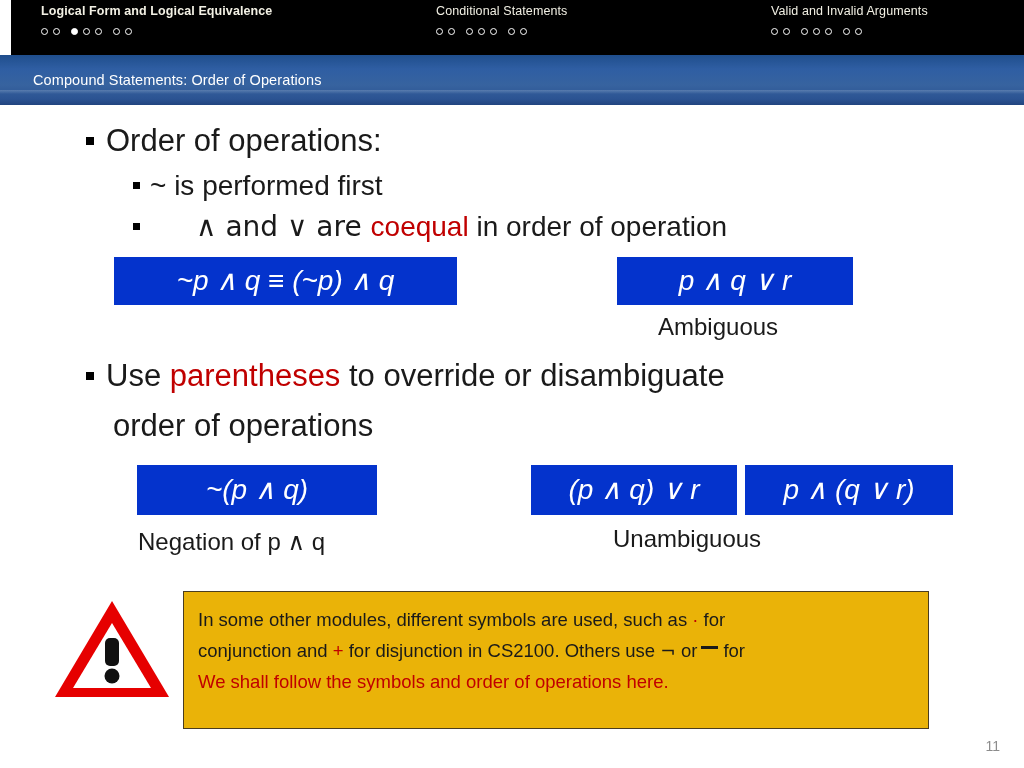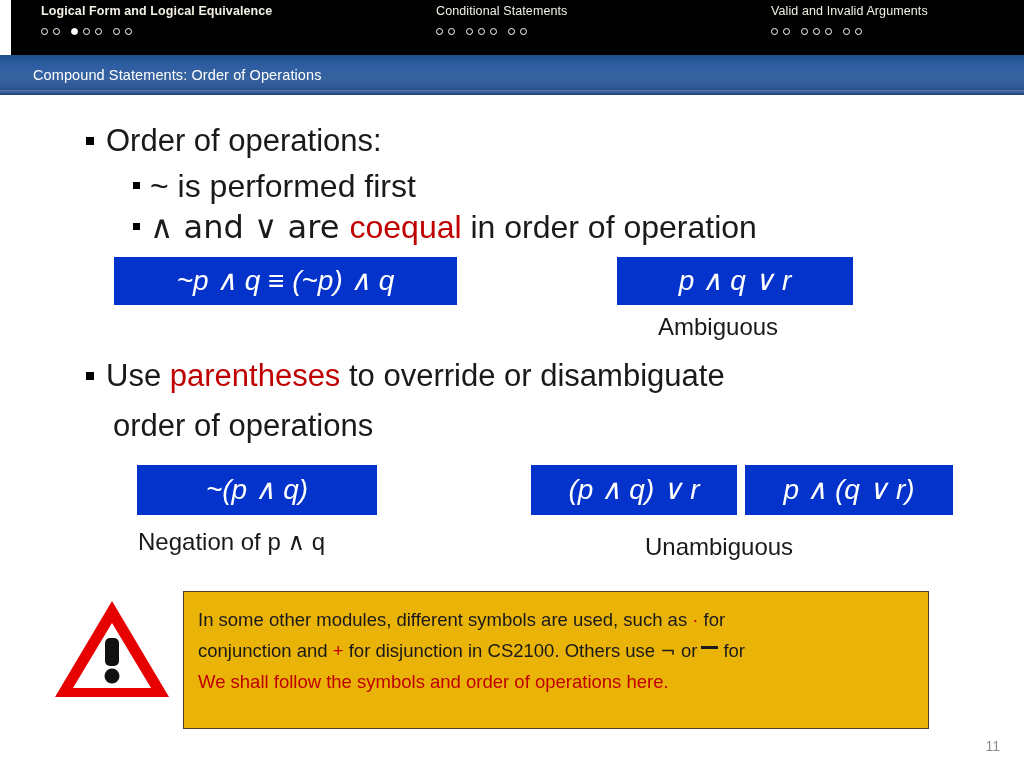--- a/index.html
+++ b/index.html
@@ -56,21 +56,21 @@
     background: transparent;
     margin-right: 5px;
   }
   .dot.filled { background: #ffffff; }
   .dot.gap-after { margin-right: 11px; }
 
   
   .titlebar {
     position: absolute;
     left: 0; top: 55px;
-    width: 1024px; height: 40px;
+    width: 1024px; height: 50px;
     background: linear-gradient(to bottom,
         #1f4e8c 0%, #2f5ea3 28%, #37639f 60%, #2b5392 88%, #21447f 100%);
     display: flex;
     align-items: center;
   }
   .titlebar .txt {
     margin-left: 33px;
     font-size: 14.5px;
     color: #ffffff;
     letter-spacing: 0.1px;
@@ -101,21 +101,21 @@
     white-space: nowrap;
   }
 
   .bullet-l2 {
     position: absolute;
     display: flex;
     align-items: flex-start;
   }
   .bullet-l2 > .sq { width: 7px; height: 7px; margin-top: 12px; margin-right: 10px; }
   .bullet-l2 .text-l2 {
-    font-size: 32px;
+    font-size: 28px;
     line-height: 32px;
     color: #1a1a1a;
     white-space: nowrap;
   }
 
   .red { color: #c00000; }
   .serif-op { font-family: "DejaVu Sans", sans-serif; }
 
   
   .fbox {
@@ -239,21 +239,21 @@
 <div class="bullet-l1" style="left:86px; top:121px;">
   <span class="sq"></span>
   <span class="text-l1">Order of operations:</span>
 </div>
 
 <div class="bullet-l2" style="left:133px; top:170px;">
   <span class="sq"></span>
   <span class="text-l2">~ is performed first</span>
 </div>
 
-<div class="bullet-l2" style="left:133px; top:211px;">
+<div class="bullet-l2" style="left:133px; top:211px;gap:46px;">
   <span class="sq"></span>
   <span class="text-l2"><span class="serif-op">∧ and ∨ are </span><span class="red">coequal</span><span> in order of operation</span></span>
 </div>
 
 <div class="fbox" style="left:114px; top:257px; width:343px; height:48px;">
   <span class="formula">~p ∧ q ≡ (~p) ∧ q</span>
 </div>
 
 <div class="fbox" style="left:617px; top:257px; width:236px; height:48px;">
   <span class="formula">p ∧ q ∨ r</span>
@@ -273,21 +273,21 @@
 </div>
 <div class="caption" style="left:138px; top:528px;">Negation of p ∧ q</div>
 
 <div class="fbox" style="left:531px; top:465px; width:206px; height:50px;text-align:right;">
   <span class="formula">(p ∧ q) ∨ r</span>
 </div>
 
 <div class="fbox" style="left:745px; top:465px; width:208px; height:50px;">
   <span class="formula">p ∧ (q ∨ r)</span>
 </div>
-<div class="caption" style="left:645px; top:525px;margin-top:8px;">Unambiguous</div>
+<div class="caption" style="left:613px; top:525px;">Unambiguous</div>
 
 <div class="warnicon">
   <svg viewBox="0 0 120 102" width="120" height="102" aria-hidden="true">
     <path d="M60 3 L117 99 L3 99 Z" fill="#e60000"></path>
     <path d="M60 25 L99 90 L21 90 Z" fill="#ffffff"></path>
     <rect x="53" y="40" width="14" height="28" rx="5" fill="#111111"></rect>
     <circle cx="60" cy="78" r="7.5" fill="#111111"></circle>
   </svg>
 </div>
 

